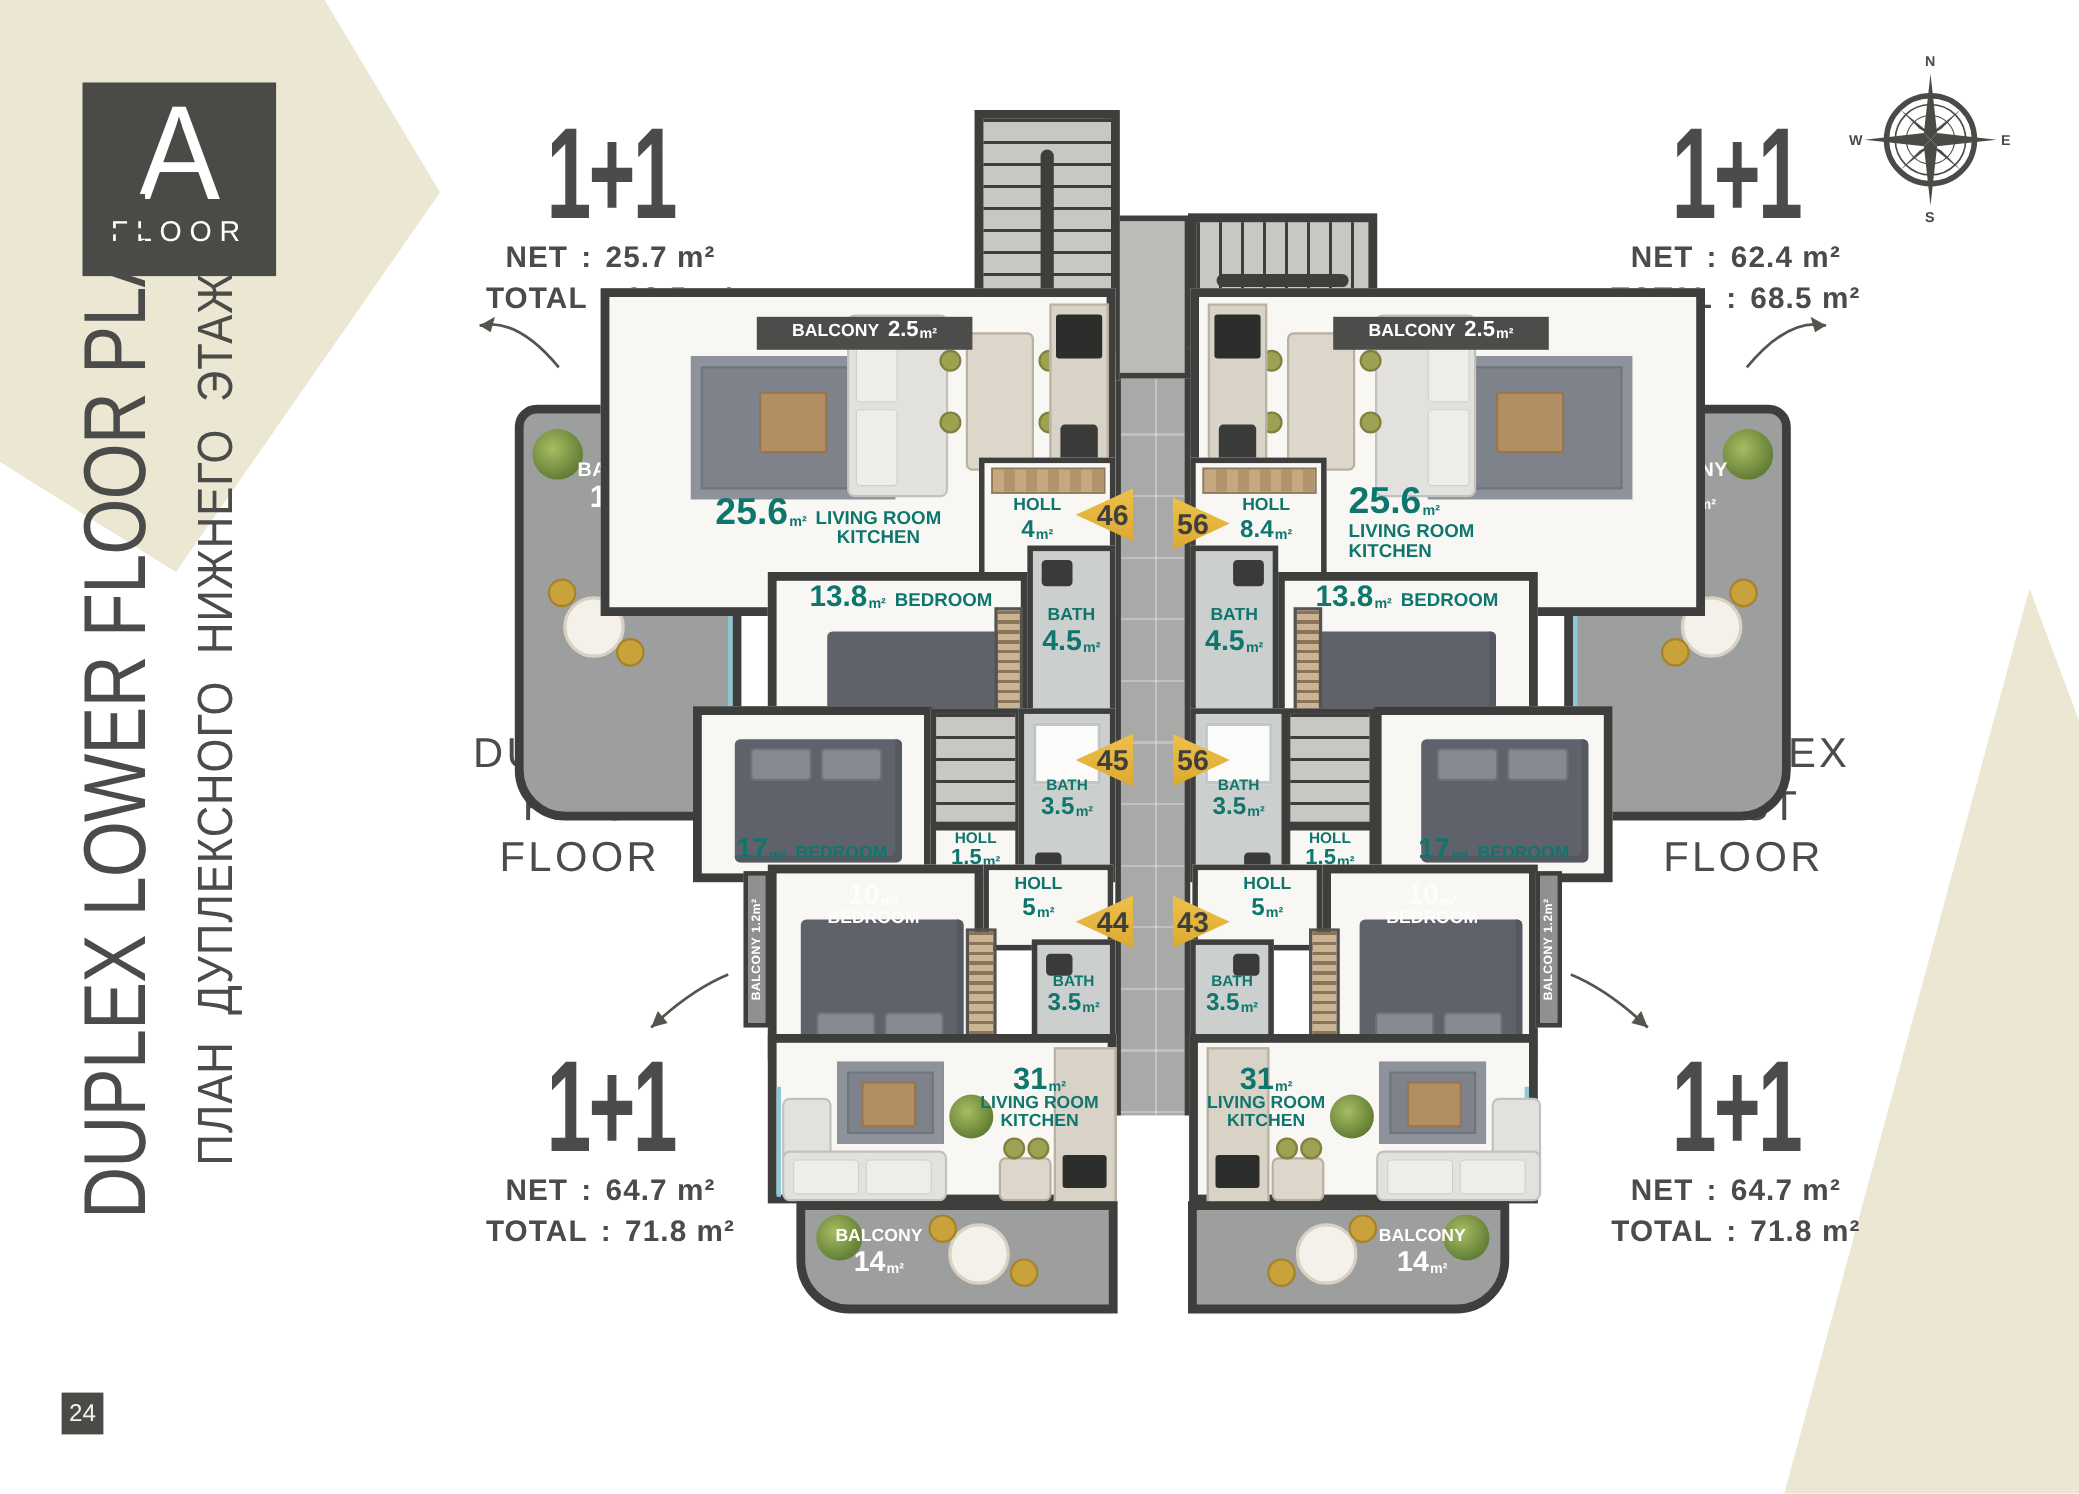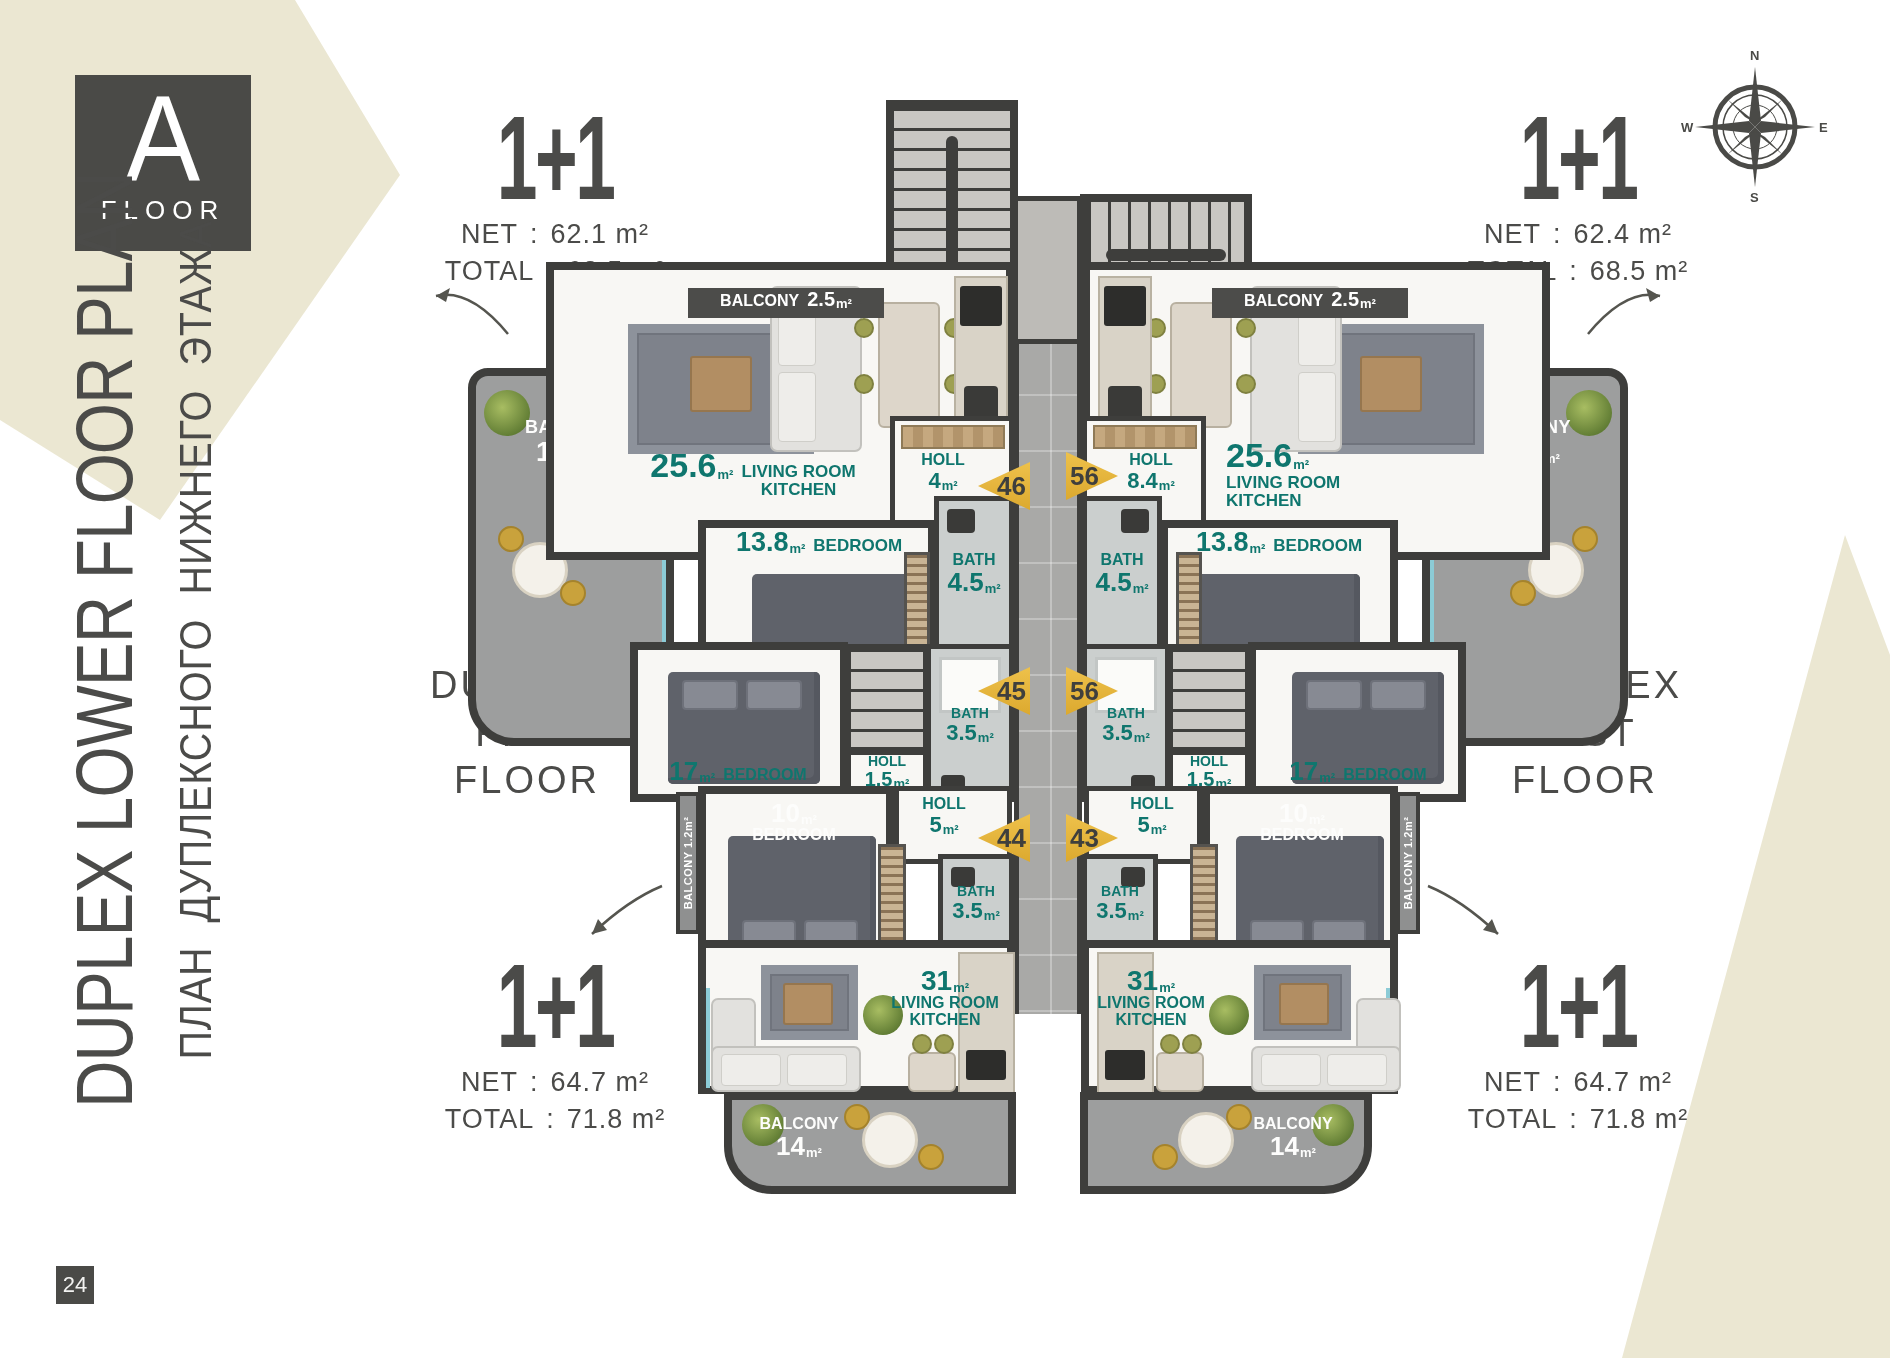--- a/index.html
+++ b/index.html
@@ -17,21 +17,21 @@
   .vtitle>span{position:absolute;white-space:nowrap;color:#4b4b49;transform:translate(-50%,-50%) rotate(-90deg) scale(.82,1)}
   .vtitle.en>span{font-size:80px;font-weight:400;letter-spacing:-1px}
   .vtitle.ru>span{font-size:45px;font-weight:400;letter-spacing:1px;word-spacing:14px;transform:translate(-50%,-50%) rotate(-90deg) scale(.88,1)}
 
   .pagenum{position:absolute;left:56px;top:1266px;width:38px;height:38px;background:#4a4a47;color:#f2f2f0;
            display:flex;align-items:center;justify-content:center;font-size:22px}
 
   
   .uinfo{position:absolute;width:260px;display:flex;flex-direction:column;align-items:center;color:#4b4b49}
   .uinfo .type{font-size:118px;font-weight:800;line-height:.92;transform:scale(.62,1);letter-spacing:-4px}
-  .uinfo .row{display:flex;align-items:baseline;gap:12px;font-size:27px;letter-spacing:1px;margin-top:6px;font-weight:400}
+  .uinfo .row{display:flex;align-items:baseline;gap:12px;font-size:27px;letter-spacing:1px;margin-top:6px;font-weight:700}
   .uinfo .row .val{letter-spacing:1px}
 
   .dupnote{position:absolute;color:#4b4b49;font-size:38px;letter-spacing:3px;line-height:1.25;font-weight:400}
 
   
   .compass{position:absolute;left:1693px;top:52px;width:124px;height:150px}
   .compass .cl{position:absolute;font-size:13px;font-weight:bold;color:#4a4a47}
 
   
   .room{position:absolute;background:#f8f7f4;border:8px solid #3e3e3c}
@@ -138,21 +138,21 @@
     <span class="cl" style="left:57px;top:138px">S</span>
     <span class="cl" style="left:-12px;top:68px">W</span>
     <span class="cl" style="left:126px;top:68px">E</span>
   </div>
 
   <div class="uinfo" style="left:425px;top:104px">
     <div class="type">1+1</div>
     <div class="row">
       <span>NET</span>
         <span>:</span>
-        <span class="val">62.1 m²</span>
+        <span class="val">25.7 m²</span>
     </div>
     <div class="row">
       <span>TOTAL</span>
         <span>:</span>
         <span class="val">68.5 m²</span>
     </div>
   </div>
 
   <div class="uinfo" style="left:1448px;top:104px">
     <div class="type">1+1</div>
@@ -618,21 +618,21 @@
       <div class="gchair" style="right:186px;top:44px;width:26px;height:26px"></div>
     </div>
     <div class="plabel white" style="left:1238px;top:1116px;width:110px">
       <div class="w16">BALCONY</div>
       <div class="nrow">
           <span class="n26">14</span>
           <span class="u">m²</span>
         </div>
     </div>
 
-    <div class="marker pl" style="left:978px;top:462px">
+    <div class="marker pl" style="left:978px;top:444px">
         <span>46</span>
       </div>
     <div class="marker pr" style="left:1066px;top:452px">
         <span>56</span>
       </div>
     <div class="marker pl" style="left:978px;top:667px">
         <span>45</span>
       </div>
     <div class="marker pr" style="left:1066px;top:667px">
         <span>56</span>

